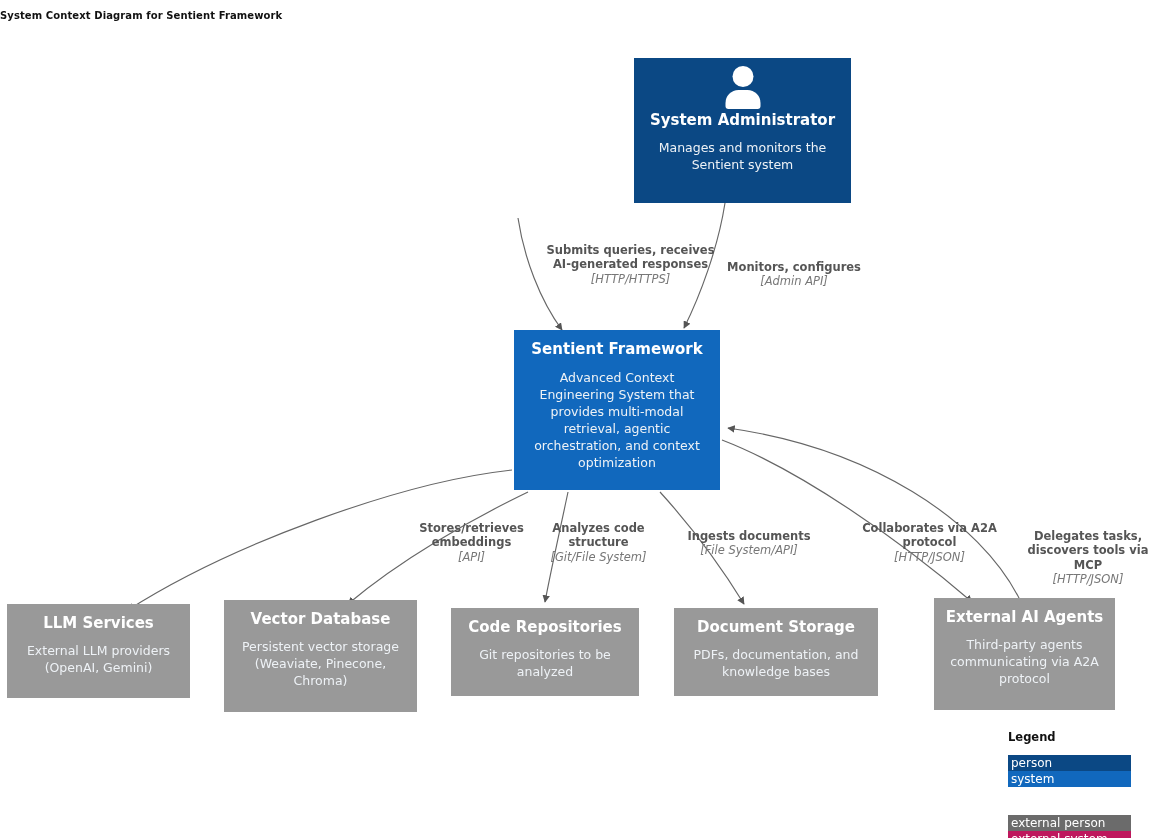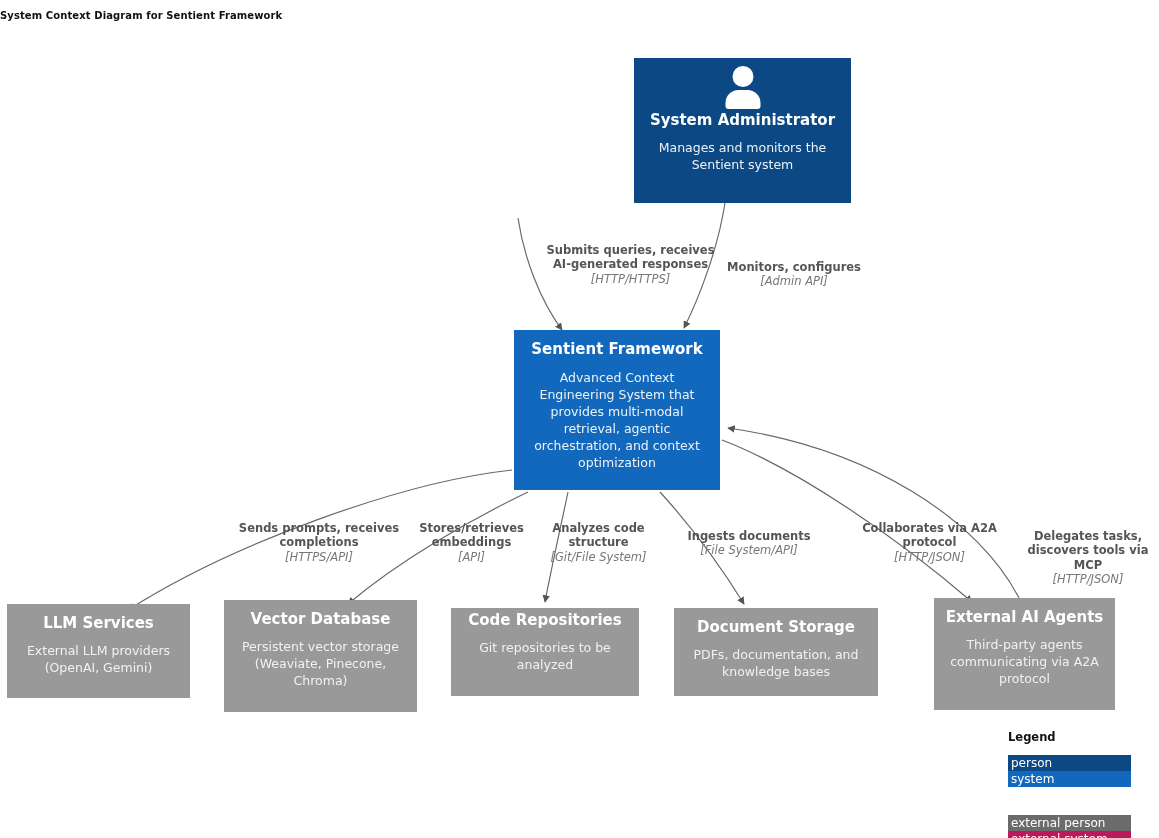--- a/index.html
+++ b/index.html
@@ -195,21 +195,21 @@
   <div class="node extsys" style="left:7px; top:604px; width:183px; height:94px; padding-top:11px;">
     <div class="node-title">LLM Services</div>
     <div class="node-desc" style="margin-top:11px;">External LLM providers (OpenAI, Gemini)</div>
   </div>
 
   <div class="node extsys" style="left:224px; top:600px; width:193px; height:112px; padding-top:11px;">
     <div class="node-title">Vector Database</div>
     <div class="node-desc" style="margin-top:11px;">Persistent vector storage (Weaviate, Pinecone, Chroma)</div>
   </div>
 
-  <div class="node extsys" style="left:451px; top:608px; width:188px; height:88px; padding-top:4px;">
+  <div class="node extsys" style="left:451px; top:608px; width:188px; height:88px; padding-top:11px;">
     <div class="node-title">Code Repositories</div>
     <div class="node-desc" style="margin-top:11px;">Git repositories to be analyzed</div>
   </div>
 
   <div class="node extsys" style="left:674px; top:608px; width:204px; height:88px; padding-top:11px;">
     <div class="node-title">Document Storage</div>
     <div class="node-desc" style="margin-top:11px;">PDFs, documentation, and knowledge bases</div>
   </div>
 
   <div class="node extsys" style="left:934px; top:598px; width:181px; height:112px; padding-top:11px;">
@@ -220,24 +220,20 @@
   <div class="edge-label" style="left:538px; top:243px; width:185px;">
     <span class="lbl">Submits queries, receives AI-generated responses</span>
     <span class="tech">[HTTP/HTTPS]</span>
   </div>
 
   <div class="edge-label" style="left:718px; top:260px; width:152px;">
     <span class="lbl">Monitors, configures</span>
     <span class="tech">[Admin API]</span>
   </div>
 
-  <div class="edge-label" style="left:228px; top:521px; width:182px;">
-    <span class="lbl">Sends prompts, receives completions</span>
-    <span class="tech">[HTTPS/API]</span>
-  </div>
 
   <div class="edge-label" style="left:415px; top:521px; width:113px;">
     <span class="lbl">Stores/retrieves embeddings</span>
     <span class="tech">[API]</span>
   </div>
 
   <div class="edge-label" style="left:536px; top:521px; width:125px;">
     <span class="lbl">Analyzes code structure</span>
     <span class="tech">[Git/File System]</span>
   </div>

